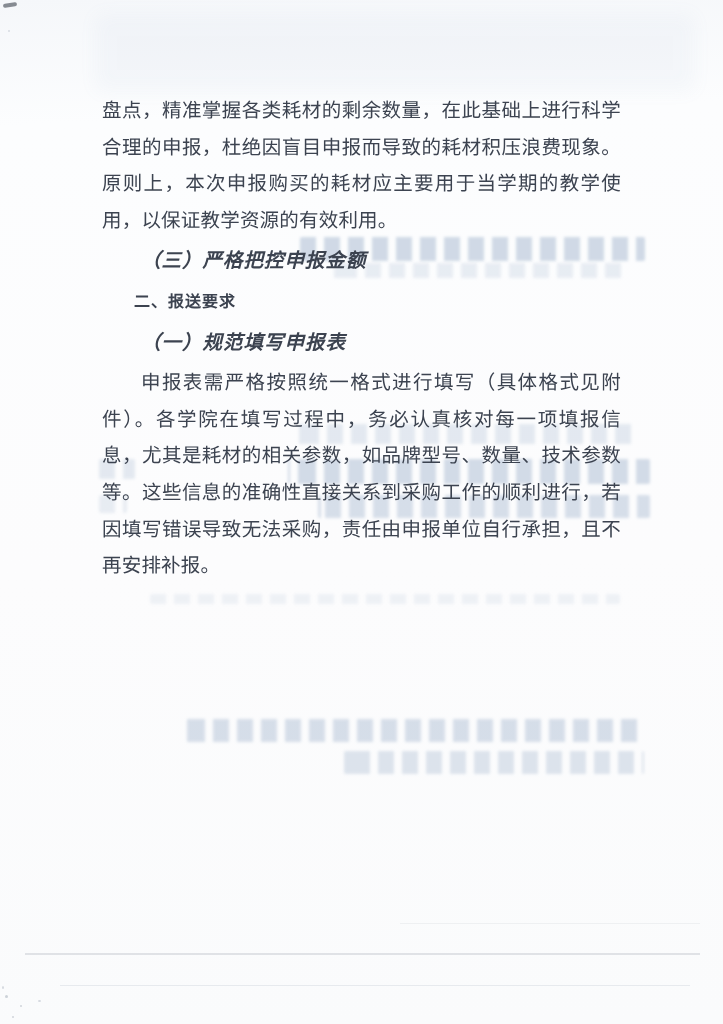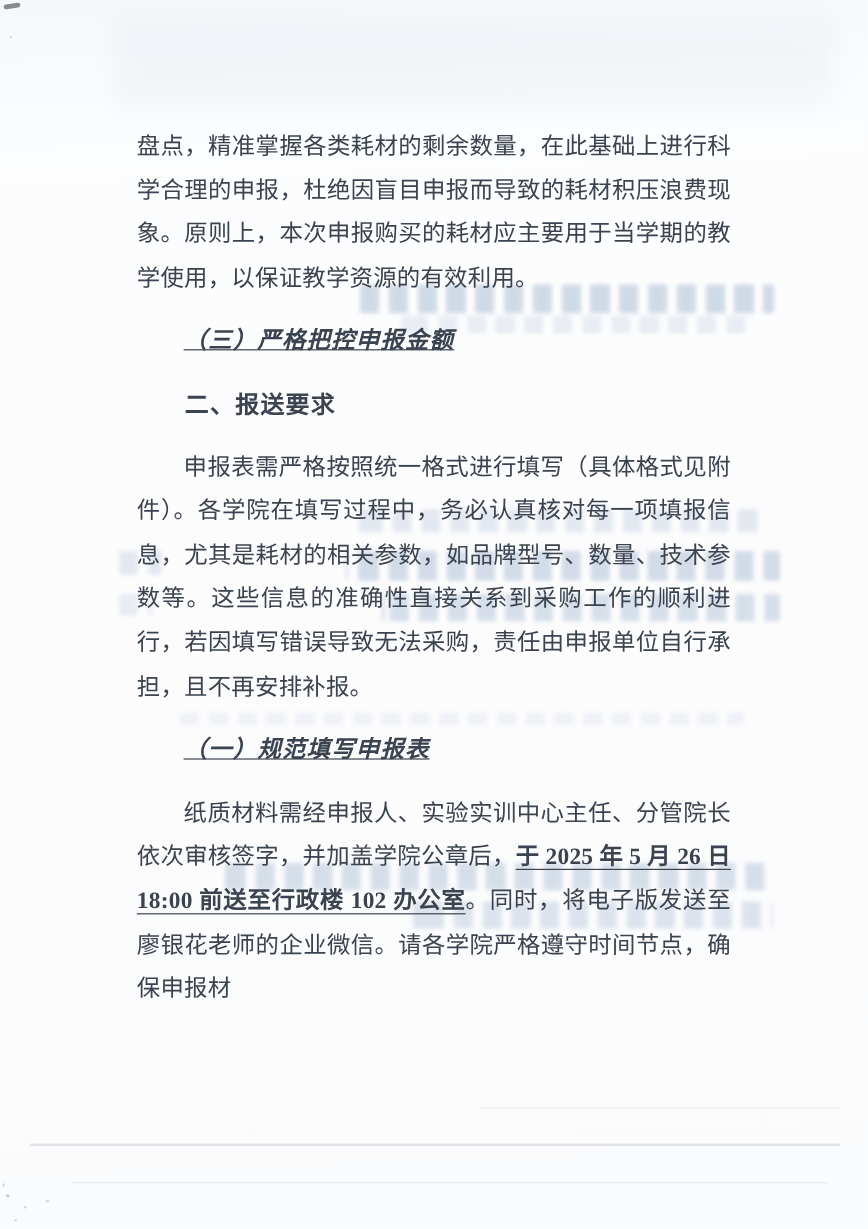--- a/index.html
+++ b/index.html
@@ -13,28 +13,28 @@
     background:linear-gradient(178deg,#f5f7fa 0%,#fcfdfe 12%,#fcfcfd 55%,#fafbfc 100%);
   }
   
   .doc-body{
     position:absolute;left:98px;top:89px;width:527px;
     color:#3c4350;
     font-size:19.5px;line-height:36.6px;
     text-align:justify;
     letter-spacing:.2px;
   }
-  .blk{margin:16px;padding:0;}
+  .blk{margin:4px;padding:0;}
   .indent{text-indent:2em;}
   .heading-hei{
     font-family:"Liberation Sans","DejaVu Sans",sans-serif;
-    font-weight:700;font-size:20px;letter-spacing:1px;
+    font-weight:700;font-size:16px;letter-spacing:1px;
   }
   .heading-kaiti{
-    font-style:italic;font-weight:600;letter-spacing:1px;text-decoration:underline;
+    font-style:italic;font-weight:600;letter-spacing:1px;
   }
   .seg{}
   .seg.b{font-weight:700;}
   .seg.u{text-decoration:underline;text-underline-offset:4px;text-decoration-thickness:1.4px;}
   
   .ghost{
     position:absolute;border-radius:2px;pointer-events:none;
     background:repeating-linear-gradient(90deg,#8fa6c4 0 16px,transparent 16px 24px);
     filter:blur(1.6px);
   }
@@ -74,17 +74,16 @@
   <div class="speck" style="left:20px;top:1005px;width:2px;height:2px;opacity:.5;"></div>
   <div class="speck" style="left:38px;top:1000px;width:3px;height:2px;opacity:.45;"></div>
   <div class="speck" style="left:12px;top:1016px;width:2px;height:2px;opacity:.5;"></div>
   <div class="speck" style="left:2px;top:986px;width:2px;height:3px;opacity:.45;"></div>
   <div class="speck" style="left:8px;top:30px;width:2px;height:2px;opacity:.4;"></div>
 
   <div class="doc-body" style="color: rgb(60, 67, 80);">
       <p class="blk body"><span class="seg">盘点，精准掌握各类耗材的剩余数量，在此基础上进行科学合理的申报，杜绝因盲目申报而导致的耗材积压浪费现象。原则上，本次申报购买的耗材应主要用于当学期的教学使用，以保证教学资源的有效利用。</span></p>
       <p class="blk heading-kaiti indent"><span class="seg">（三）严格把控申报金额</span></p>
       <p class="blk heading-hei indent"><span class="seg">二、报送要求</span></p>
+      <p class="blk heading-kaiti indent"><span class="seg">（一）规范填写申报表</span></p>
       <p class="blk body indent"><span class="seg">申报表需严格按照统一格式进行填写（具体格式见附件）。各学院在填写过程中，务必认真核对每一项填报信息，尤其是耗材的相关参数，如品牌型号、数量、技术参数等。这些信息的准确性直接关系到采购工作的顺利进行，若因填写错误导致无法采购，责任由申报单位自行承担，且不再安排补报。</span></p>
-      <p class="blk heading-kaiti indent"><span class="seg">（一）规范填写申报表</span></p>
-      <p class="blk body indent"><span class="seg">纸质材料需经申报人、实验实训中心主任、分管院长依次审核签字，并加盖学院公章后，</span><span class="seg b u">于 2025 年 5 月 26 日 18:00 前送至行政楼 102 办公室</span><span class="seg">。同时，将电子版发送至廖银花老师的企业微信。请各学院严格遵守时间节点，确保申报材</span></p>
     </div>
 </div>
 
 </body></html>

